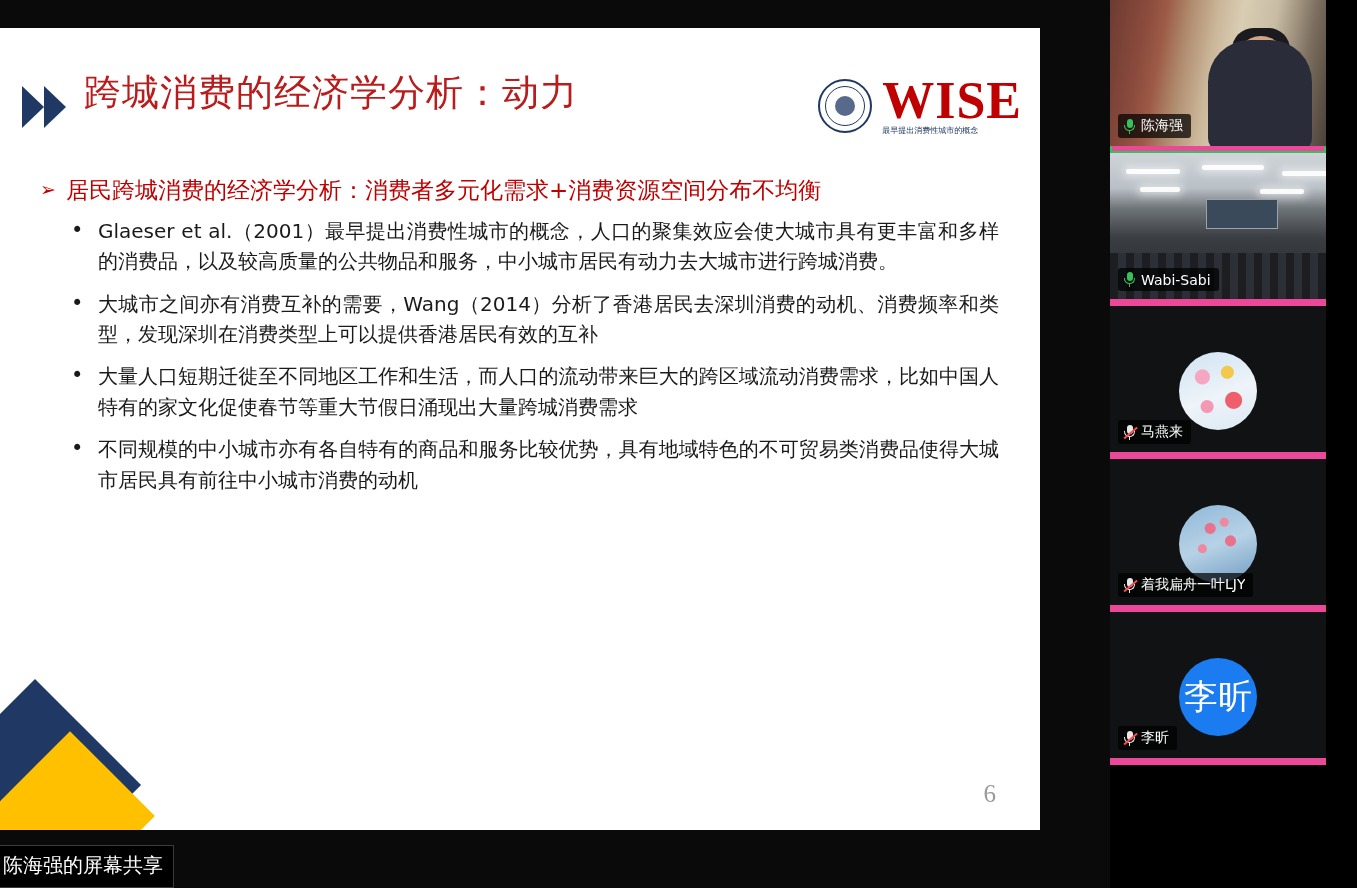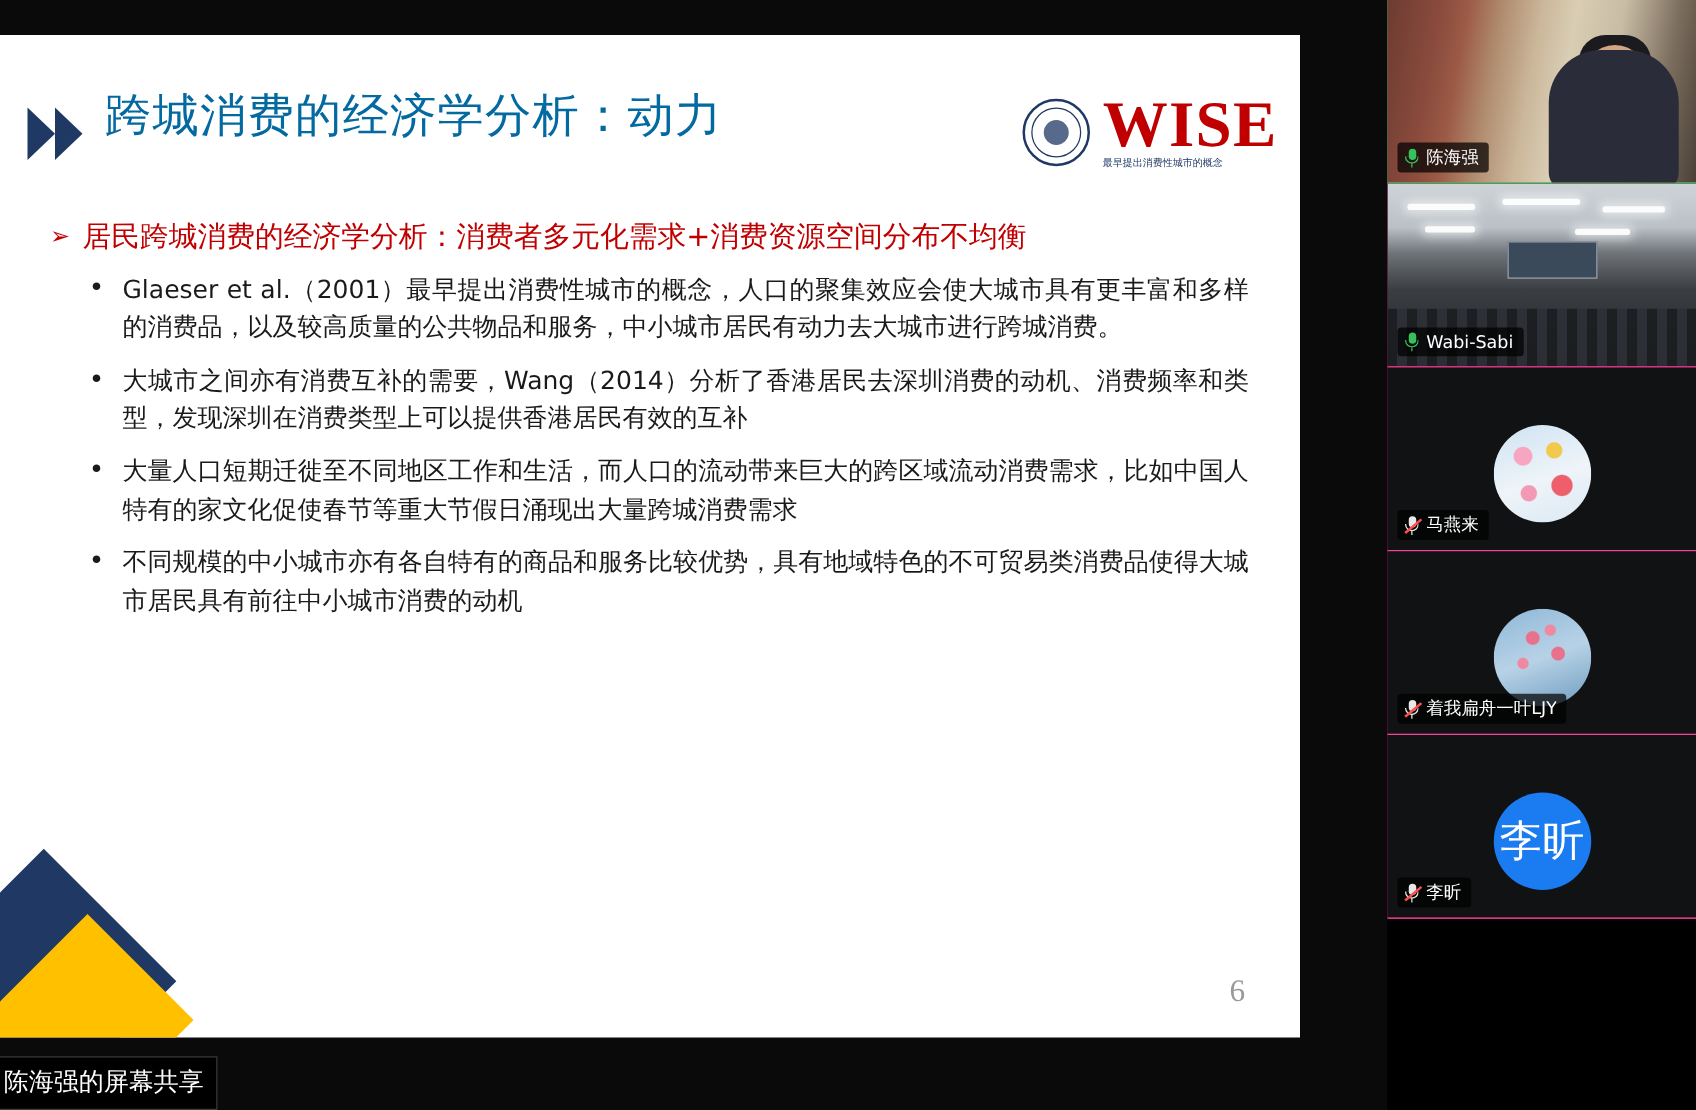--- a/index.html
+++ b/index.html
@@ -75,21 +75,21 @@
     border-bottom: 21px solid transparent;
     border-left: 22px solid #1f3864;
   }
   .title-marker .chev.c1 { left: 0; }
   .title-marker .chev.c2 { left: 22px; }
   .slide-title {
     position: absolute;
     left: 84px;
     top: 0px;
     font-size: 37px;
-    color: #0369a1;
+    color: #b91c1c;
     font-family: "DejaVu Sans", sans-serif;
     letter-spacing: 1px;
     white-space: nowrap;
   }
   .logo-wrap {
     position: absolute;
     right: 18px;
     top: 8px;
     display: flex;
     align-items: center;
@@ -210,25 +210,25 @@
     position: absolute;
     right: 0; top: 0;
     width: 247px;
     height: 888px;
     background: #000;
     display: flex;
     flex-direction: column;
   }
   .tile {
     position: relative;
-    width: 247px;
+    width: 216px;
     height: 146px;
-    background: #be185d;
+    background: #0c4a6e;
     overflow: hidden;
-    border-bottom: 1px solid #ec4899;
+    border-bottom: 7px solid #ec4899;
   }
   .tile.active {
     outline: 2px solid #35c15c;
     outline-offset: -2px;
   }
   .name-chip {
     position: absolute;
     left: 8px;
     bottom: 8px;
     display: flex;

